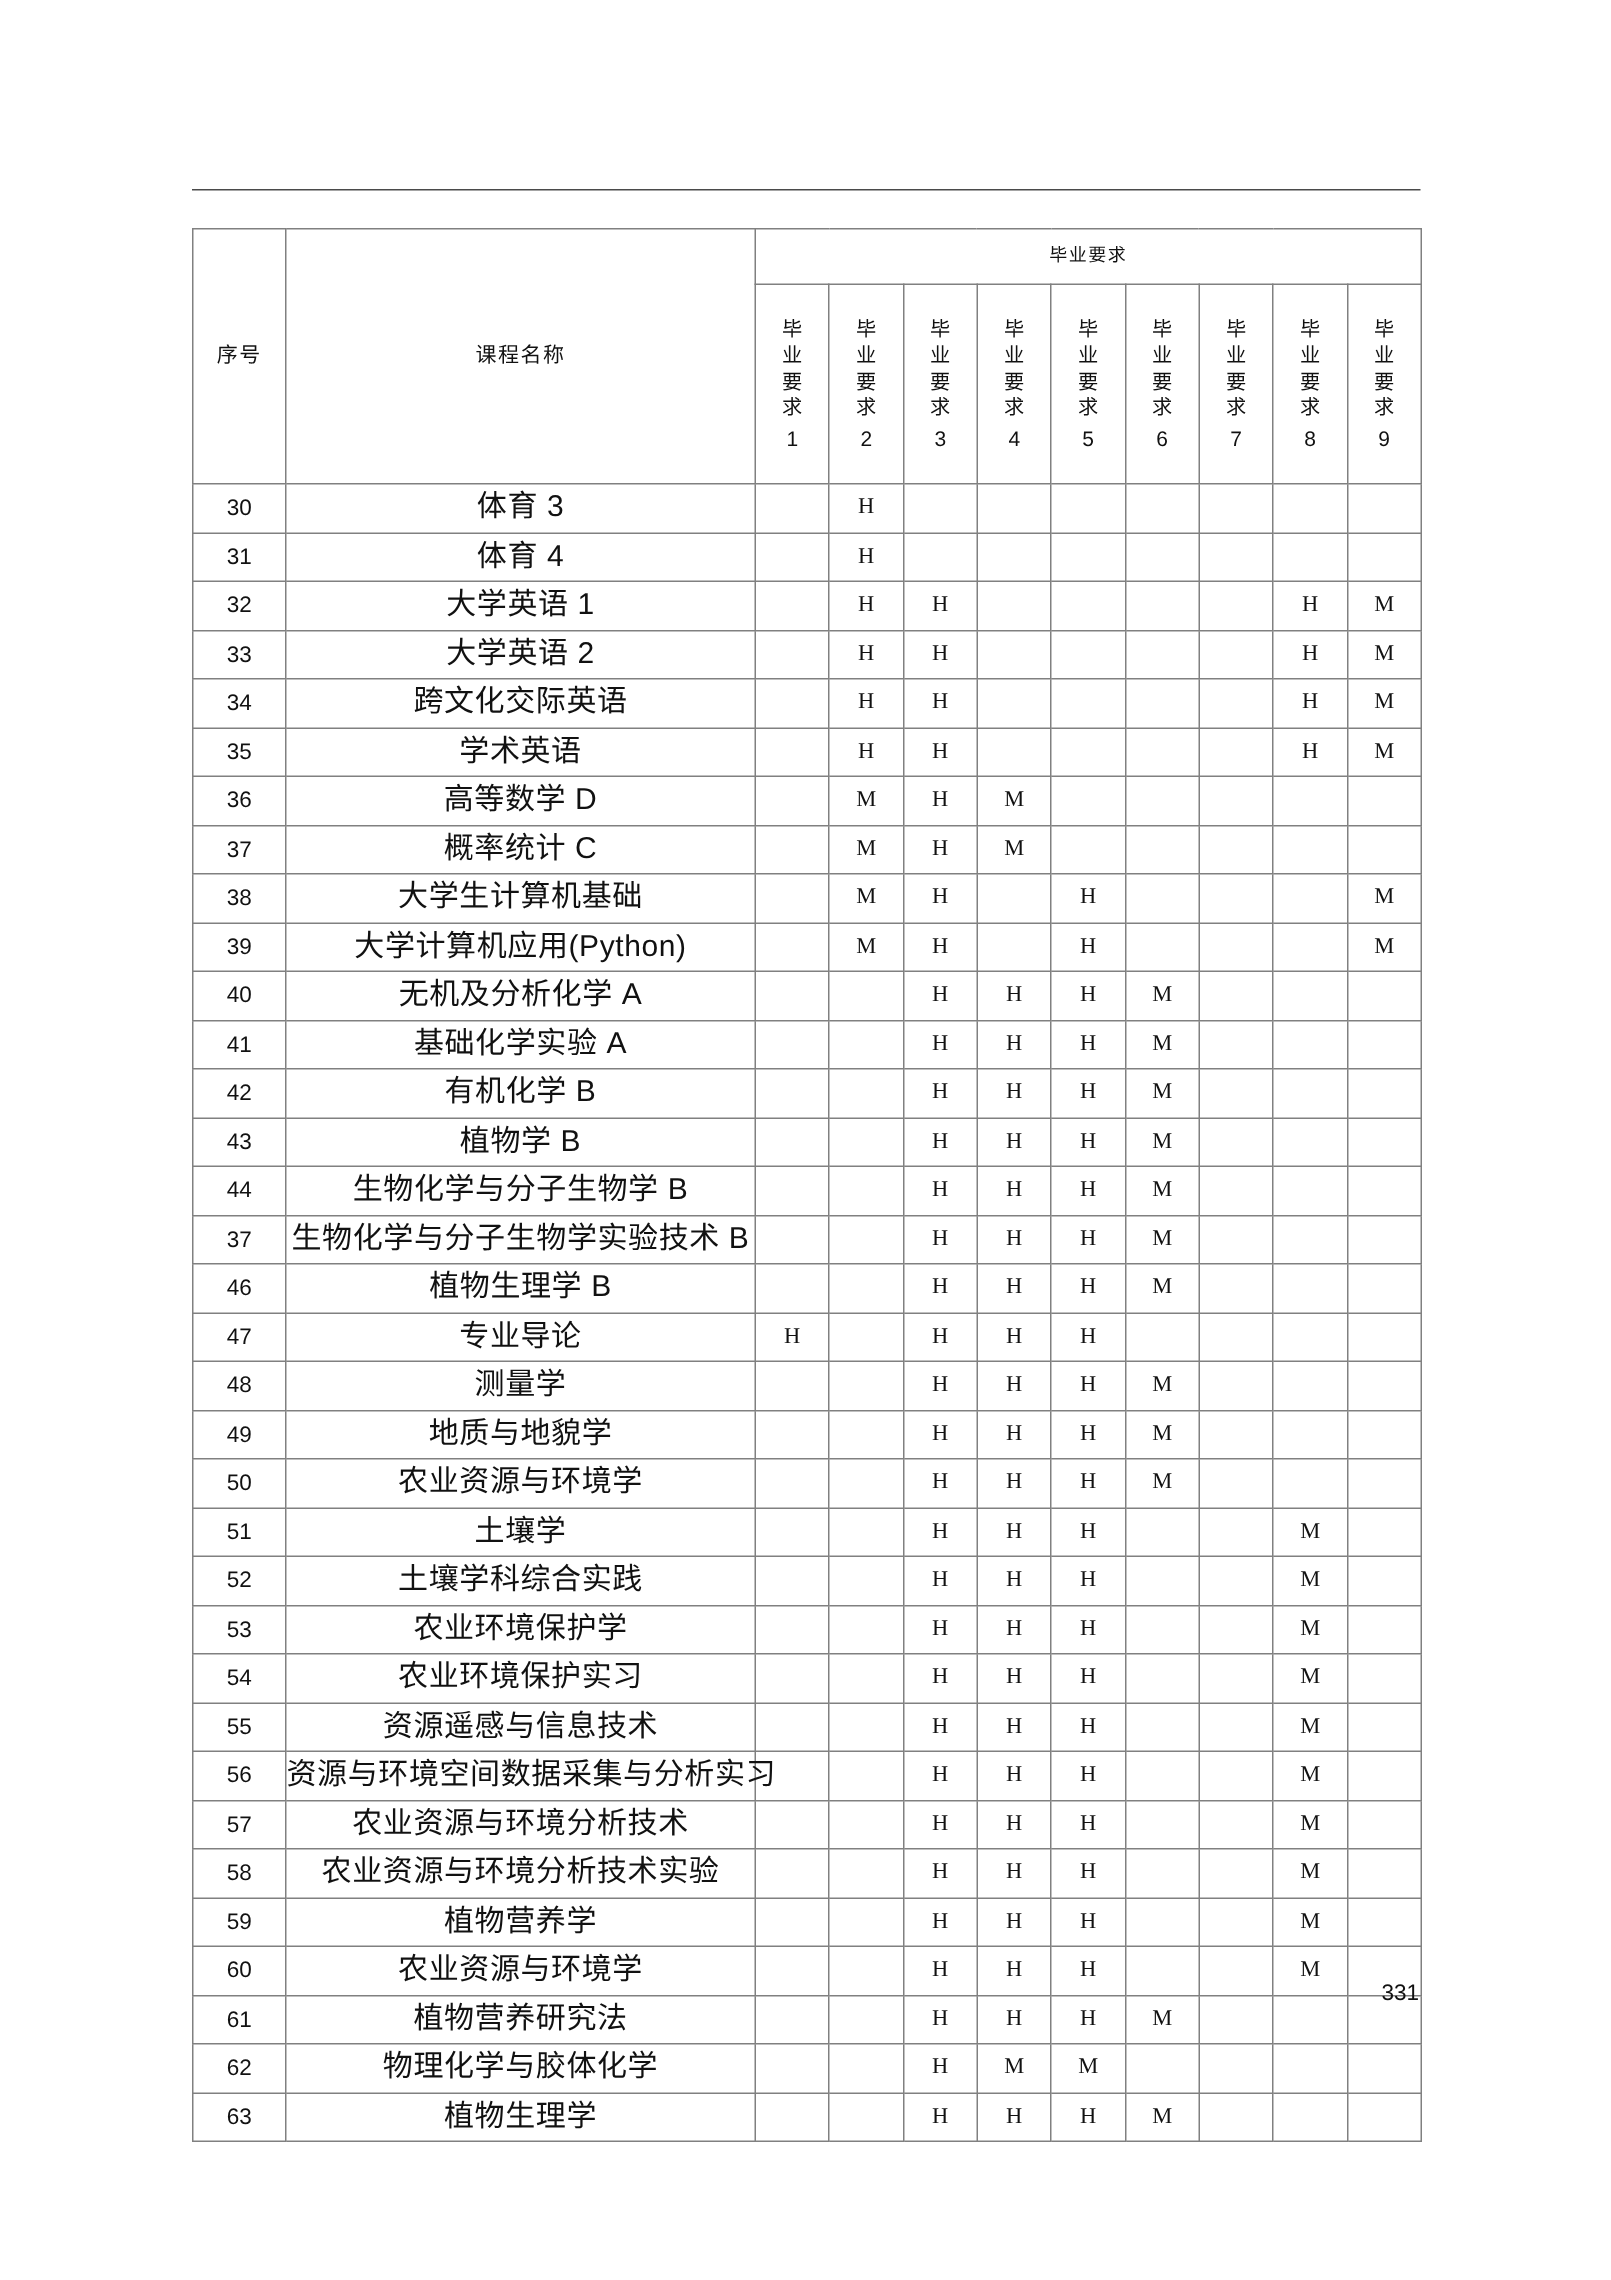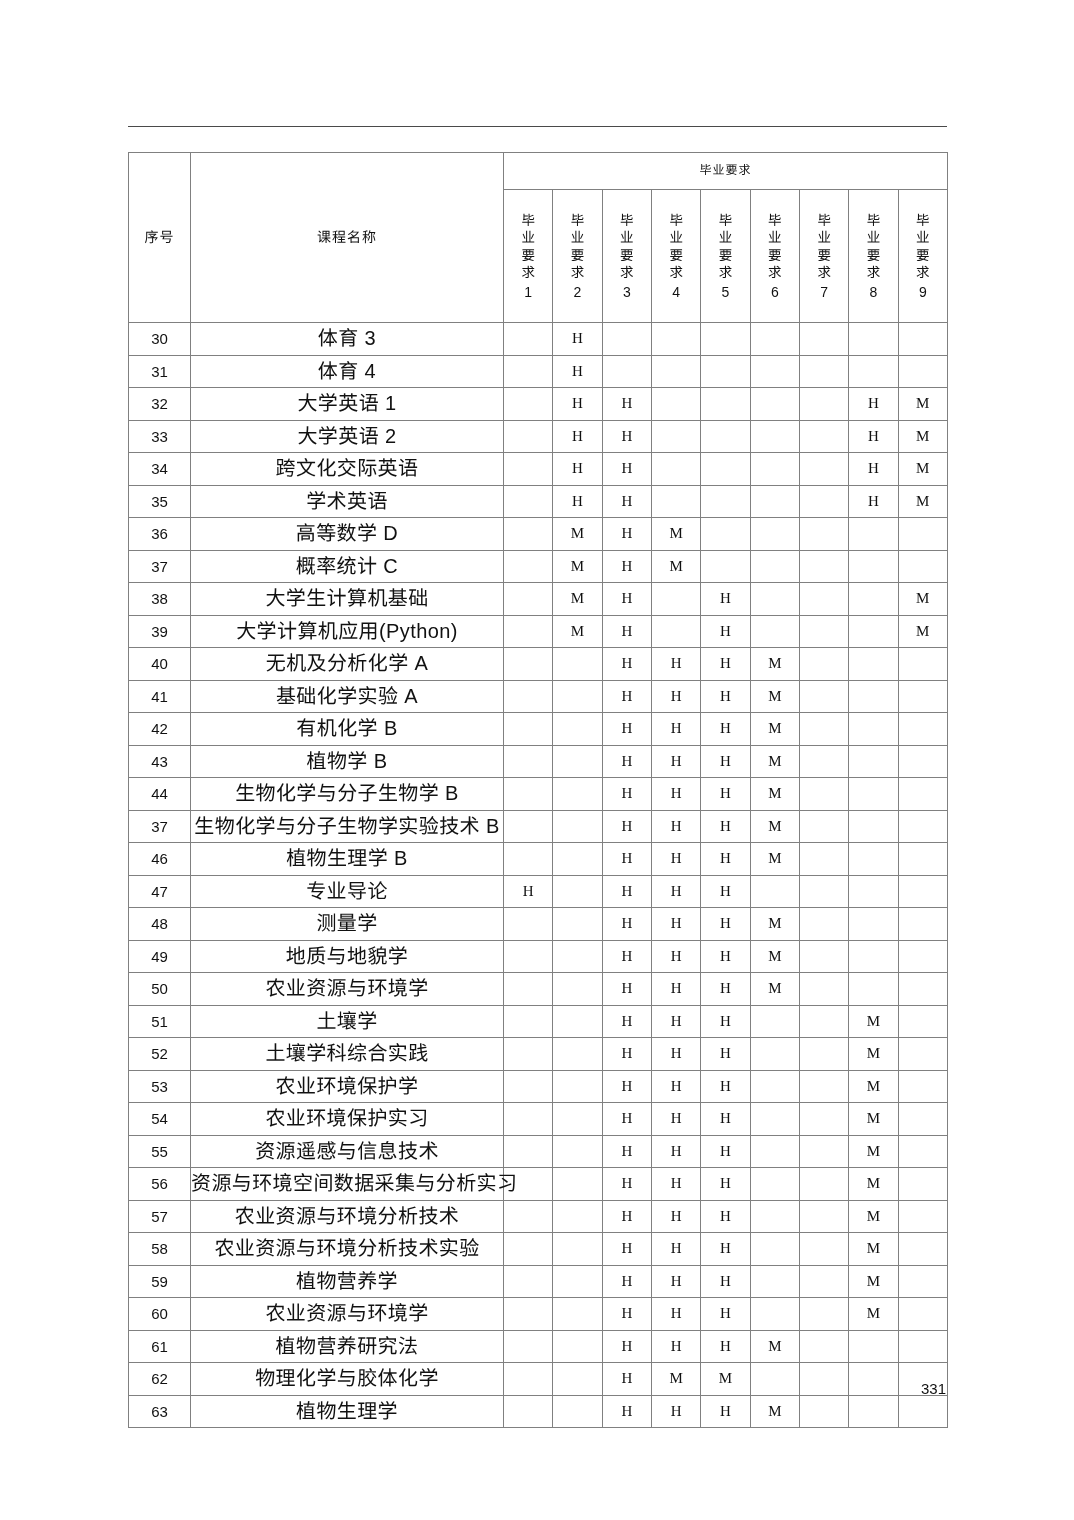--- a/index.html
+++ b/index.html
@@ -119,21 +119,21 @@
   }
   td.mark {
     font-family: "Liberation Serif", "DejaVu Serif", serif;
     font-size: 15px;
   }
 
   
   .folio {
     position: absolute;
     right: 128px;
-    top: 1380px;
+    top: 1320px;
     font-family: "Liberation Sans", "DejaVu Sans", sans-serif;
     font-size: 15px;
     color: #111;
   }
 </style>
 </head>
 <body>
 
 <div class="page">
 

